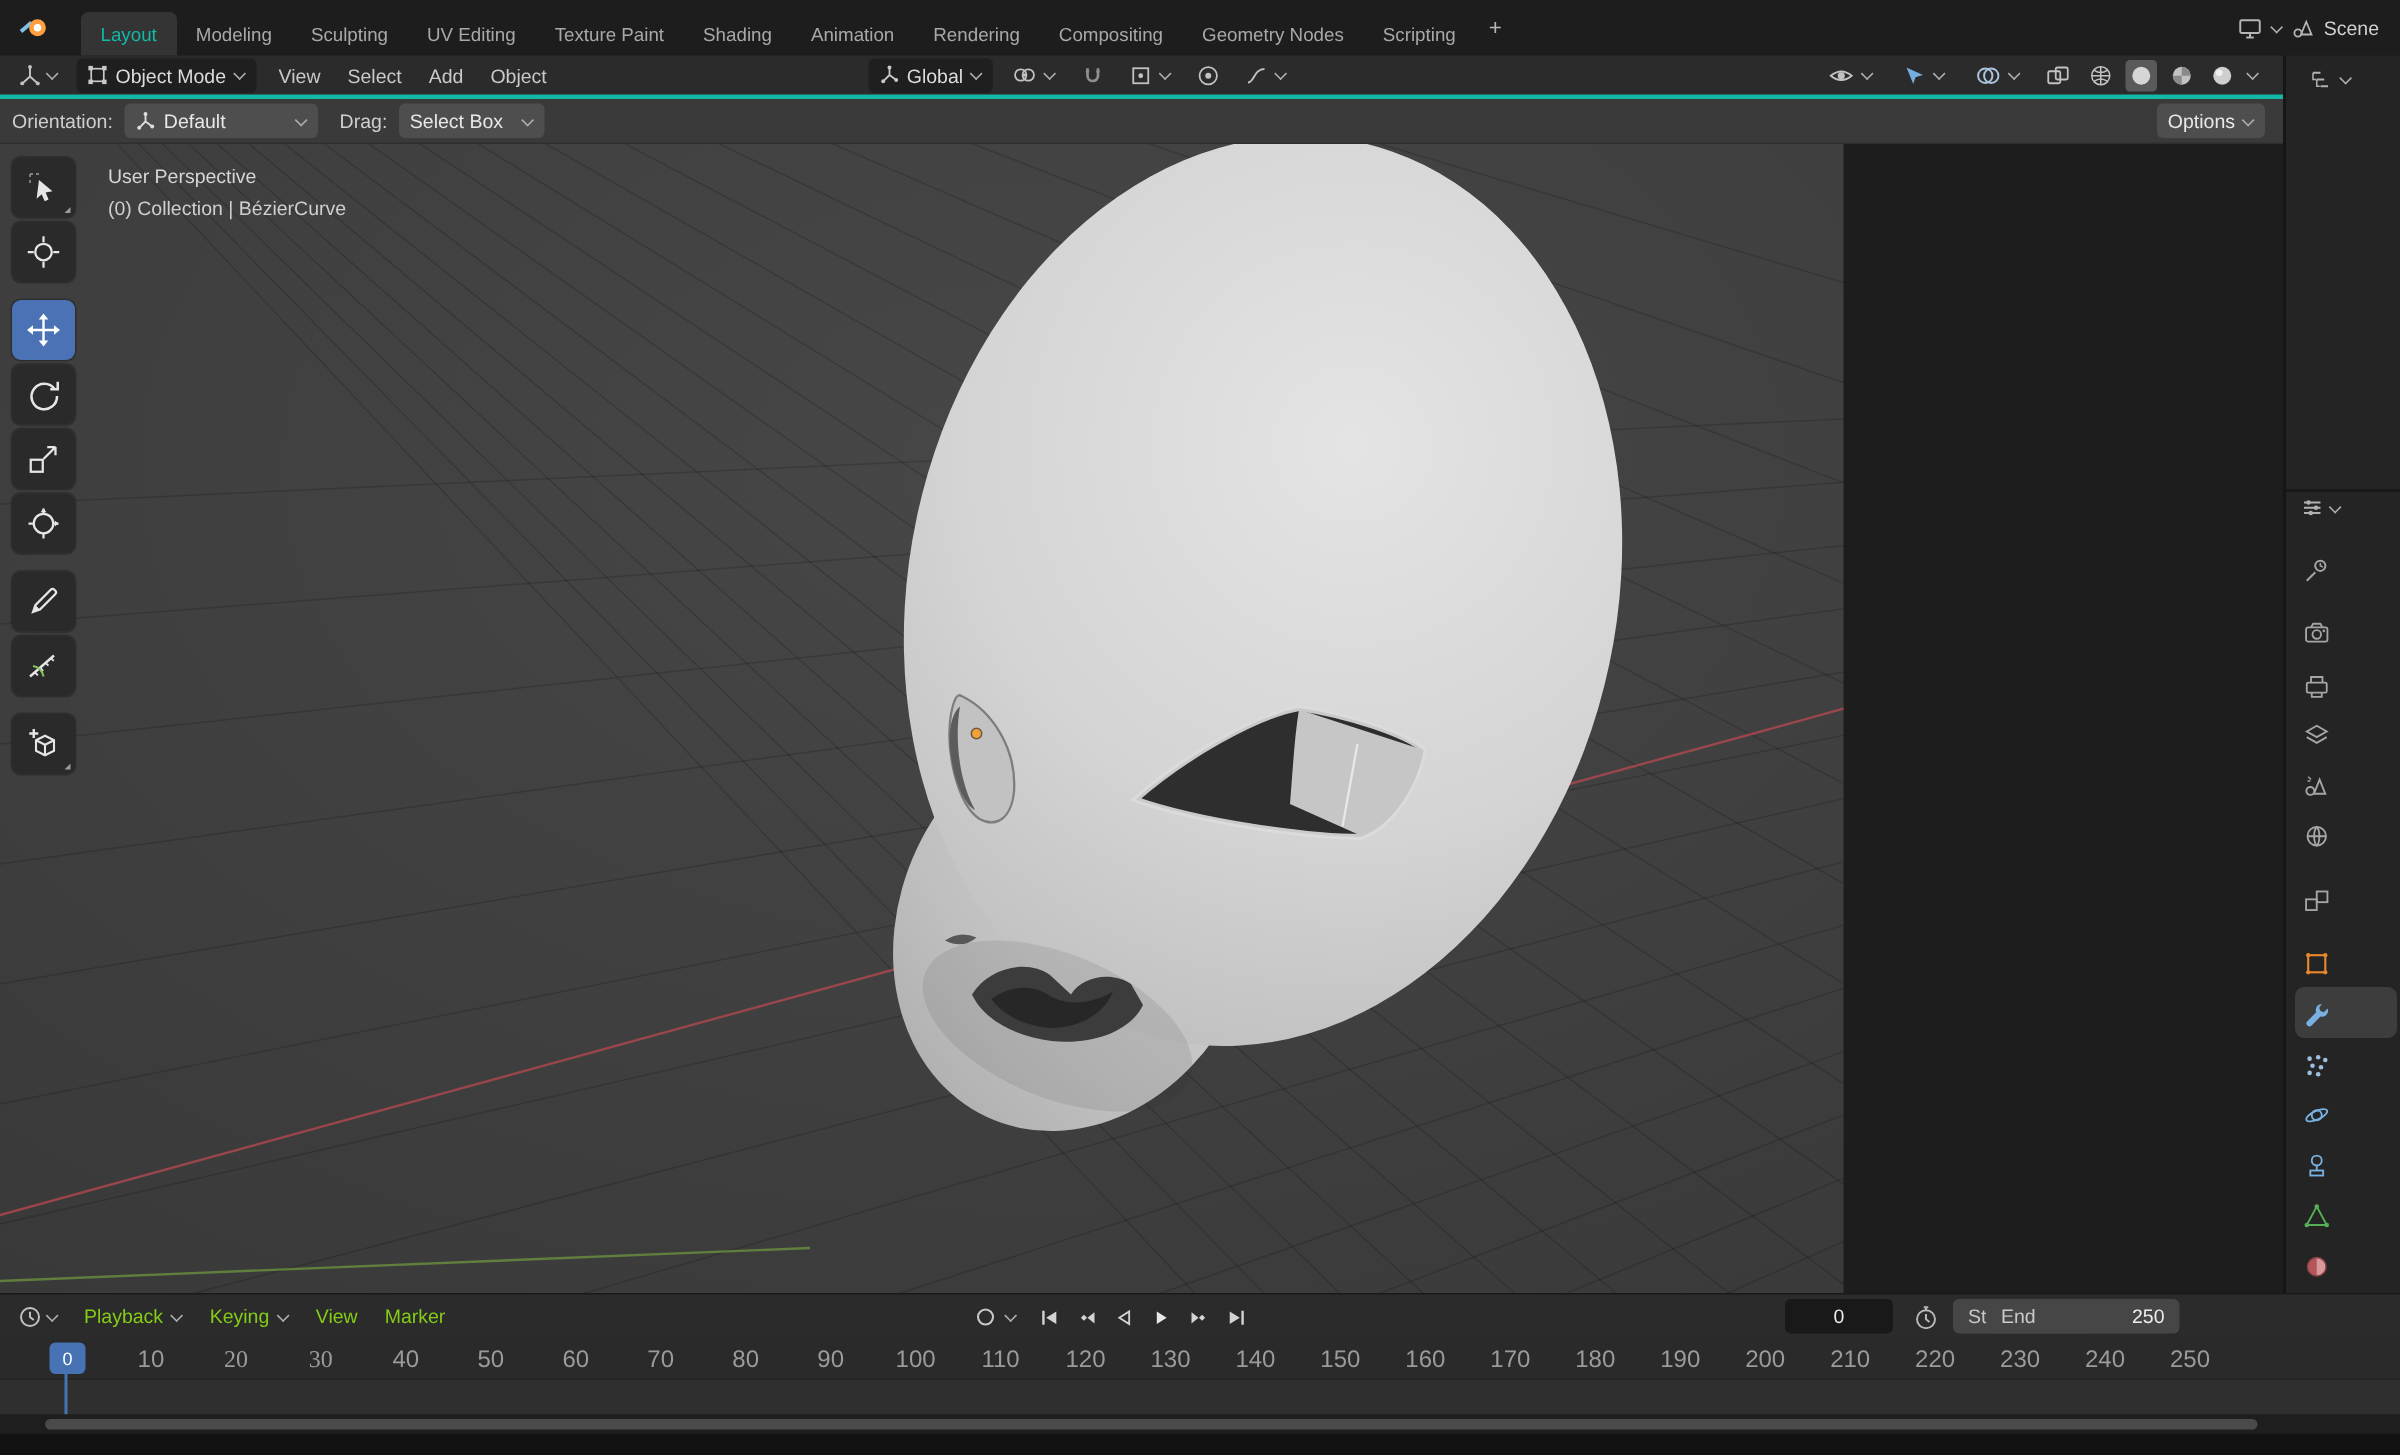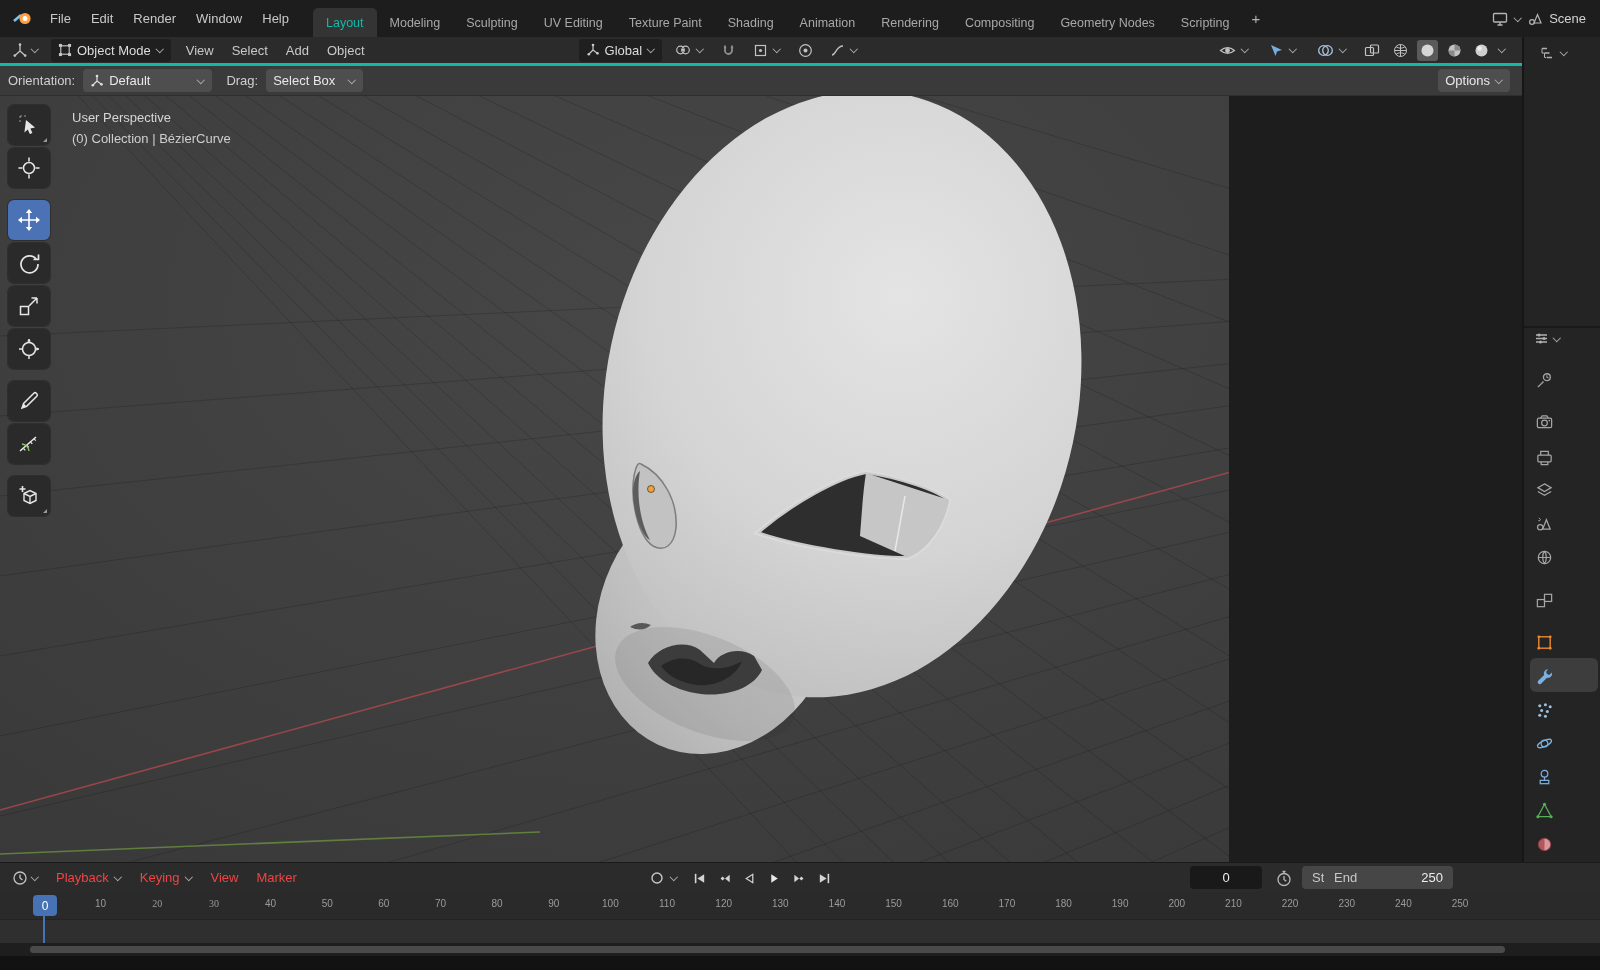--- a/index.html
+++ b/index.html
@@ -50,53 +50,46 @@
   .right-panel{position:absolute;left:1522px;top:37px;width:78px;height:825px;background:#242424;border-left:2px solid #161616}
   .rp-divider{position:absolute;left:0;top:289px;width:76px;height:2px;background:#191919}
   .rp-header{position:absolute;left:16px;top:9px;display:flex;align-items:center;gap:4px}
   .rp-header2{position:absolute;left:10px;top:294px;display:flex;align-items:center;gap:4px}
   .ptab{position:absolute;left:8px;width:24px;height:24px;display:flex;align-items:center;justify-content:center}
   .ptab svg{width:19px;height:19px}
   .ptab-active-bg{position:absolute;left:6px;top:621px;width:68px;height:34px;background:#3d3d3d;border-radius:6px}
   
   .tl-header{position:absolute;left:0;top:862px;width:1600px;height:30px;background:#2b2b2b;border-top:1px solid #1a1a1a;display:flex;align-items:center;padding:0 8px}
   .tl-menus{display:flex;align-items:center;margin-left:4px}
-  .tl-menu{display:flex;align-items:center;gap:5px;padding:5px 9px;color:#ef4444}
+  .tl-menu{display:flex;align-items:center;gap:5px;padding:5px 9px;color:#84cc16}
   .transport{position:absolute;left:645px;top:0;height:30px;display:flex;align-items:center;gap:1px}
   .tp-btn{width:24px;height:23px;display:flex;align-items:center;justify-content:center;border-radius:3px}
   .num-field{position:absolute;top:3px;background:#191919;border-radius:4px;height:23px;display:flex;align-items:center;justify-content:center;color:#ececec}
   .range-field{position:absolute;top:3px;background:#464646;border-radius:4px;height:23px;display:flex;align-items:center;justify-content:space-between;padding:0 10px;color:#ececec}
   .range-field .lab{color:#c9c9c9;margin-right:10px}
   .ruler{position:absolute;left:0;top:892px;width:1600px;height:28px;background:#2a2a2a;border-bottom:1px solid #232323}
-  .tick{position:absolute;top:6px;transform:translateX(-50%);color:#9b9b9b;font-size:10px}
+  .tick{position:absolute;top:6px;transform:translateX(-50%);color:#9b9b9b;font-size:16px}
   .frame-badge{position:absolute;left:33px;top:3px;width:24px;height:21px;background:#4772b3;border-radius:4px;color:#fff;display:flex;align-items:center;justify-content:center;font-size:12px}
   .tl-track{position:absolute;left:0;top:920px;width:1600px;height:23px;background:#2f2f2f}
   .playhead{position:absolute;left:43px;top:916px;width:2px;height:27px;background:#4772b3}
   .tl-scrollstrip{position:absolute;left:0;top:943px;width:1600px;height:13px;background:#1e1e1e}
   .tl-scrollbar{position:absolute;left:30px;top:3px;width:1475px;height:7px;background:#4a4a4a;border-radius:4px}
   .statusbar{position:absolute;left:0;top:956px;width:1600px;height:14px;background:#121212}
 </style>
 </head>
 <body>
 
 <div class="topbar">
   <span class="logo">
     <svg width="22" height="15" viewBox="0 0 22 15">
         <path d="M2 10 L9 4" stroke="#7ec2e8" stroke-width="2.6" fill="none"></path>
         <circle cx="13" cy="7.5" r="5.6" fill="#ff9f3f"></circle>
         <circle cx="13" cy="7.5" r="2.5" fill="#fff"></circle>
       </svg>
   </span>
-  <div class="menus">
-      <div class="hmenu">File</div>
-      <div class="hmenu">Edit</div>
-      <div class="hmenu">Render</div>
-      <div class="hmenu">Window</div>
-      <div class="hmenu">Help</div>
-    </div>
   <div class="tabs">
       <div class="tab active">Layout</div>
       <div class="tab">Modeling</div>
       <div class="tab">Sculpting</div>
       <div class="tab">UV Editing</div>
       <div class="tab">Texture Paint</div>
       <div class="tab">Shading</div>
       <div class="tab">Animation</div>
       <div class="tab">Rendering</div>
       <div class="tab">Compositing</div>

